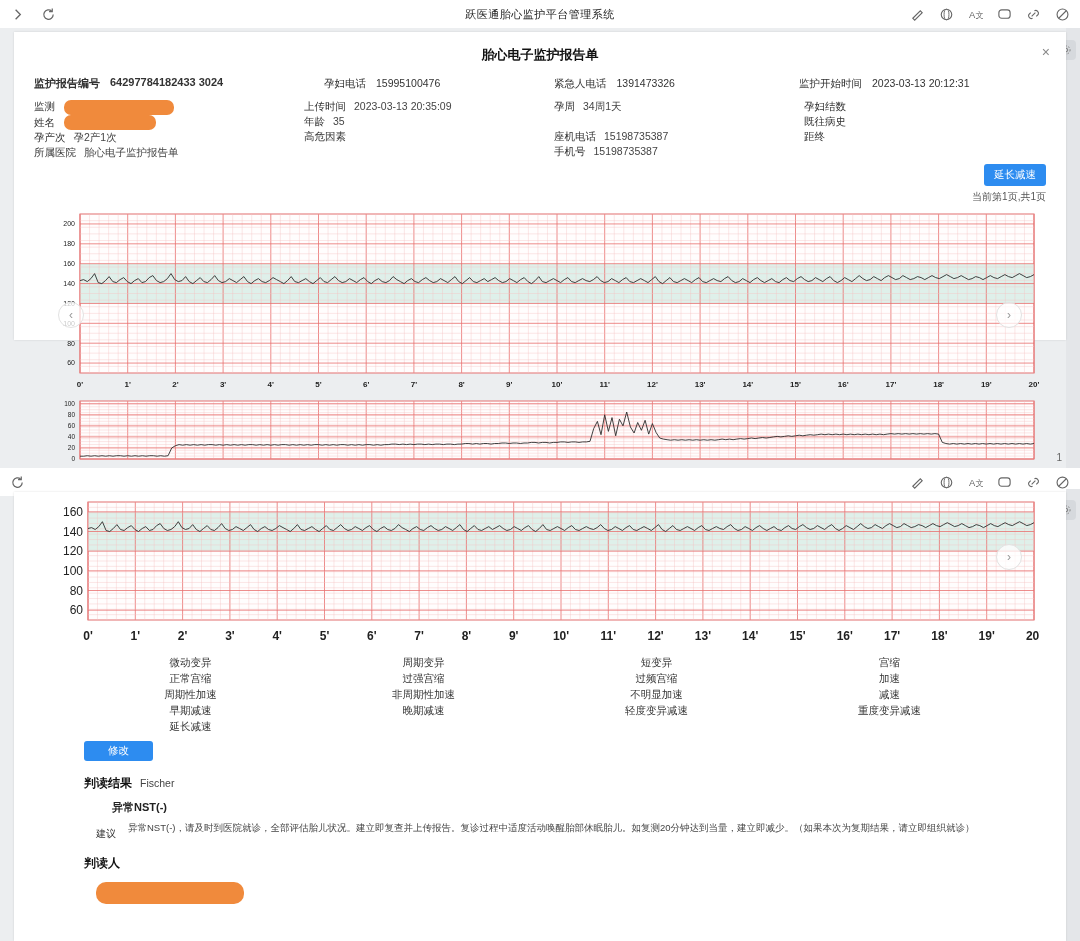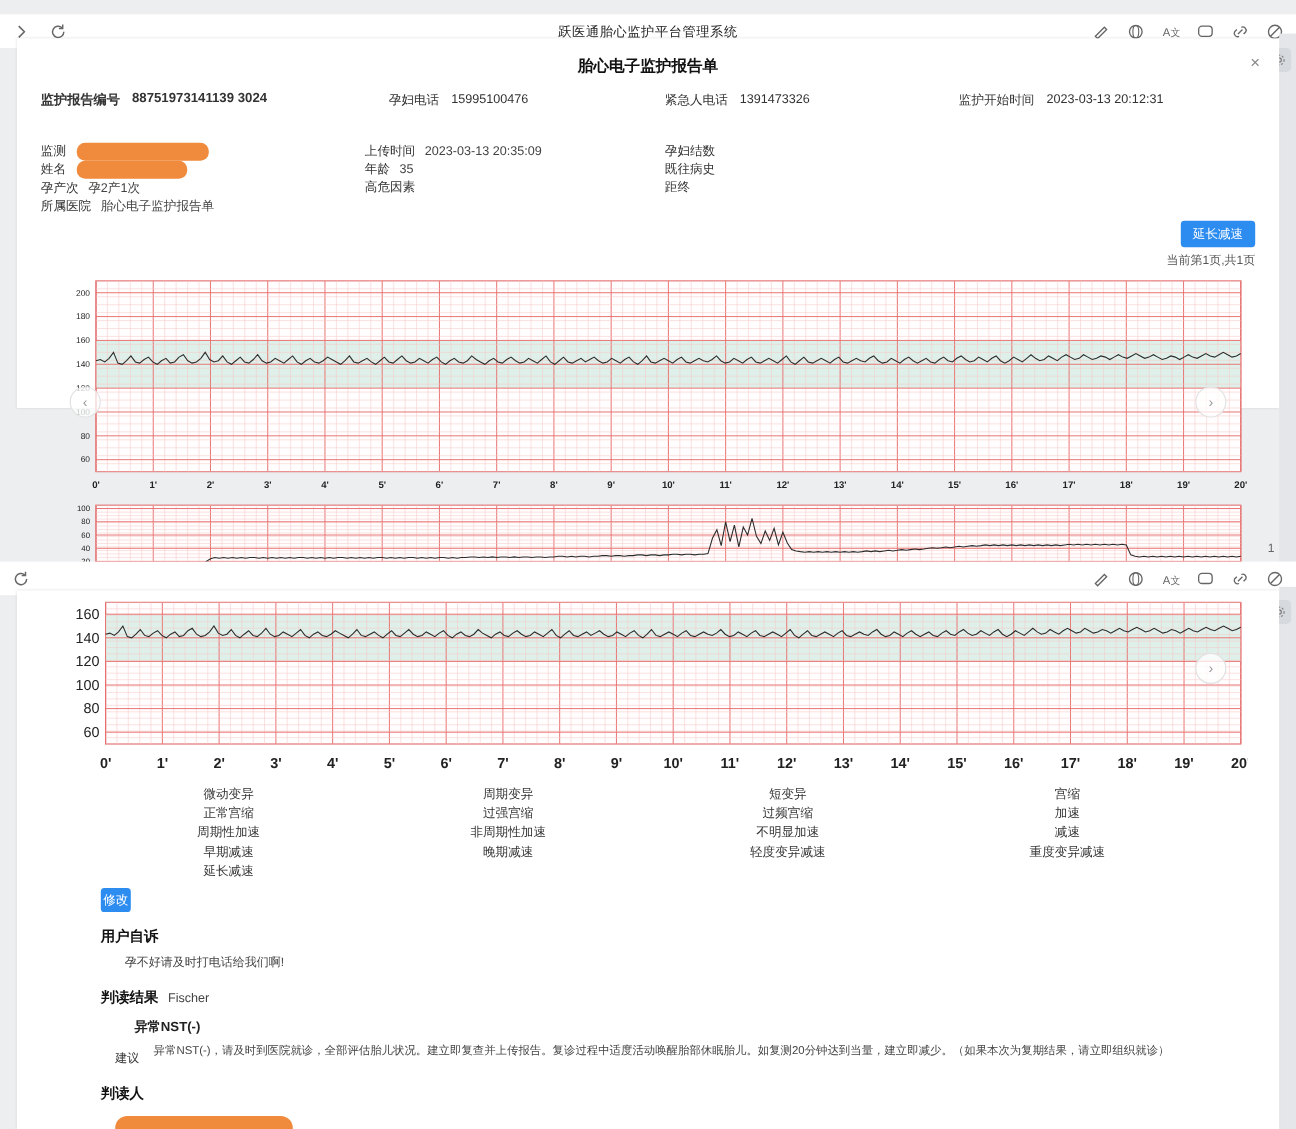--- a/index.html
+++ b/index.html
@@ -55,21 +55,21 @@
     width: 20px; height: 20px; border-radius: 4px; background: #d6d9dd;
     display: flex; align-items: center; justify-content: center;
   }
 
   
   .rpt-title { text-align: center; font-size: 13px; color: #111; font-weight: 700; }
   .close-x { position: absolute; right: 16px; font-size: 14px; color: #888; cursor: pointer; }
   .lbl { color: #333; }
   .val { color: #333; margin-left: 10px; }
 
-  .kv { font-size: 10.5px; color: #333; line-height: 15px; white-space: nowrap; margin-top: 20px; }
+  .kv { font-size: 10.5px; color: #333; line-height: 15px; white-space: nowrap; }
   .kv .k { color: #333; }
   .kv .v { color: #444; margin-left: 8px; }
 
   .redact {
     display: inline-block; height: 15px; border-radius: 7px;
     background: #f08a3c;
     vertical-align: middle;
   }
 
   .btn-blue {
@@ -101,21 +101,21 @@
     background: rgba(255,255,255,.75); border: 1px solid #e2e2e2;
     display: flex; align-items: center; justify-content: center;
     color: #999; font-size: 12px;
   }
 </style>
 </head>
 <body>
 
 <div class="page">
 
-  <div class="chrome-top" style="top:12px;">
+  <div class="chrome-top" style="top:0;">
     <div class="chrome-left">
       <span class="ic">
         <svg viewBox="0 0 16 16">
             <path d="M6 3 L11 8 L6 13" fill="none" stroke="#666" stroke-width="1.4"></path>
           </svg>
       </span>
       <span class="ic">
         <svg viewBox="0 0 16 16">
             <path d="M13 8a5 5 0 1 1-1.6-3.6" fill="none" stroke="#666" stroke-width="1.3"></path>
             <path d="M12 1.5 L12 5 L8.6 5" fill="none" stroke="#666" stroke-width="1.3"></path>
@@ -183,21 +183,21 @@
   <div class="doc" style="top:32px; height:308px;">
 
     <div style="position:relative; padding-top:14px;">
       <div class="rpt-title">胎心电子监护报告单</div>
       <span class="close-x" style="top:12px;">×</span>
     </div>
 
     <div style="display:flex; align-items:baseline; padding:12px 20px 0 20px; font-size:11px;">
       <div style="width:290px; display:flex;">
         <span class="lbl" style="font-weight:600;">监护报告编号</span>
-        <span class="val" style="font-weight:600;">88751973141139 3024</span>
+        <span class="val" style="font-weight:600;">64297784182433 3024</span>
       </div>
       <div style="width:230px; display:flex; font-size:10.5px;">
         <span class="lbl">孕妇电话</span>
         <span class="val">15995100476</span>
       </div>
       <div style="width:245px; display:flex; font-size:10.5px;">
         <span class="lbl">紧急人电话</span>
         <span class="val">1391473326</span>
       </div>
       <div style="display:flex; font-size:10.5px;">
@@ -212,20 +212,26 @@
              <span class="redact" style="width:110px; margin-left:6px;"></span></div>
         <div><span class="k">姓名</span>
              <span class="redact" style="width:92px; margin-left:6px;"></span></div>
         <div><span class="k">孕产次</span><span class="v">孕2产1次</span></div>
         <div><span class="k">所属医院</span><span class="v">胎心电子监护报告单</span></div>
       </div>
       <div class="kv" style="width:250px;">
         <div><span class="k">上传时间</span><span class="v">2023-03-13 20:35:09</span></div>
         <div><span class="k">年龄</span><span class="v">35</span></div>
         <div><span class="k">高危因素</span><span class="v"></span></div>
+      </div>
+      <div class="kv" style="width:250px;">
+        <div><span class="k">孕周</span><span class="v">34周1天</span></div>
+        <div style="height:15px;"></div>
+        <div><span class="k">座机电话</span><span class="v">15198735387</span></div>
+        <div><span class="k">手机号</span><span class="v">15198735387</span></div>
       </div>
       <div class="kv">
         <div><span class="k">孕妇结数</span><span class="v"></span></div>
         <div><span class="k">既往病史</span><span class="v"></span></div>
         <div><span class="k">距终</span><span class="v"></span></div>
       </div>
     </div>
 
     <div style="padding:4px 20px 0 20px; text-align:right;">
       <button class="btn-blue">延长减速</button>
@@ -827,27 +833,23 @@
       </div>
       <div class="legend-col">
         <div>宫缩</div>
         <div>加速</div>
         <div>减速</div>
         <div>重度变异减速</div>
       </div>
     </div>
 
     <div style="padding:6px 0 0 70px;">
-      <button class="btn-blue" style="padding:3px 2px;">修改</button>
-    </div>
-
-    <div style="padding:12px 0 0 70px;">
-      <div class="sec-title">用户自诉</div>
-      <div class="sec-text" style="padding:6px 0 0 20px;">孕不好请及时打电话给我们啊!</div>
-    </div>
+      <button class="btn-blue" style="padding:3px 24px;">修改</button>
+    </div>
+
 
     <div style="padding:14px 0 0 70px; display:flex; align-items:baseline; gap:8px;">
       <span class="sec-title">判读结果</span>
       <span class="sec-text" style="font-size:10.5px;">Fischer</span>
     </div>
 
     <div style="padding:8px 0 0 98px;">
       <div class="sub-title">异常NST(-)</div>
     </div>
 

